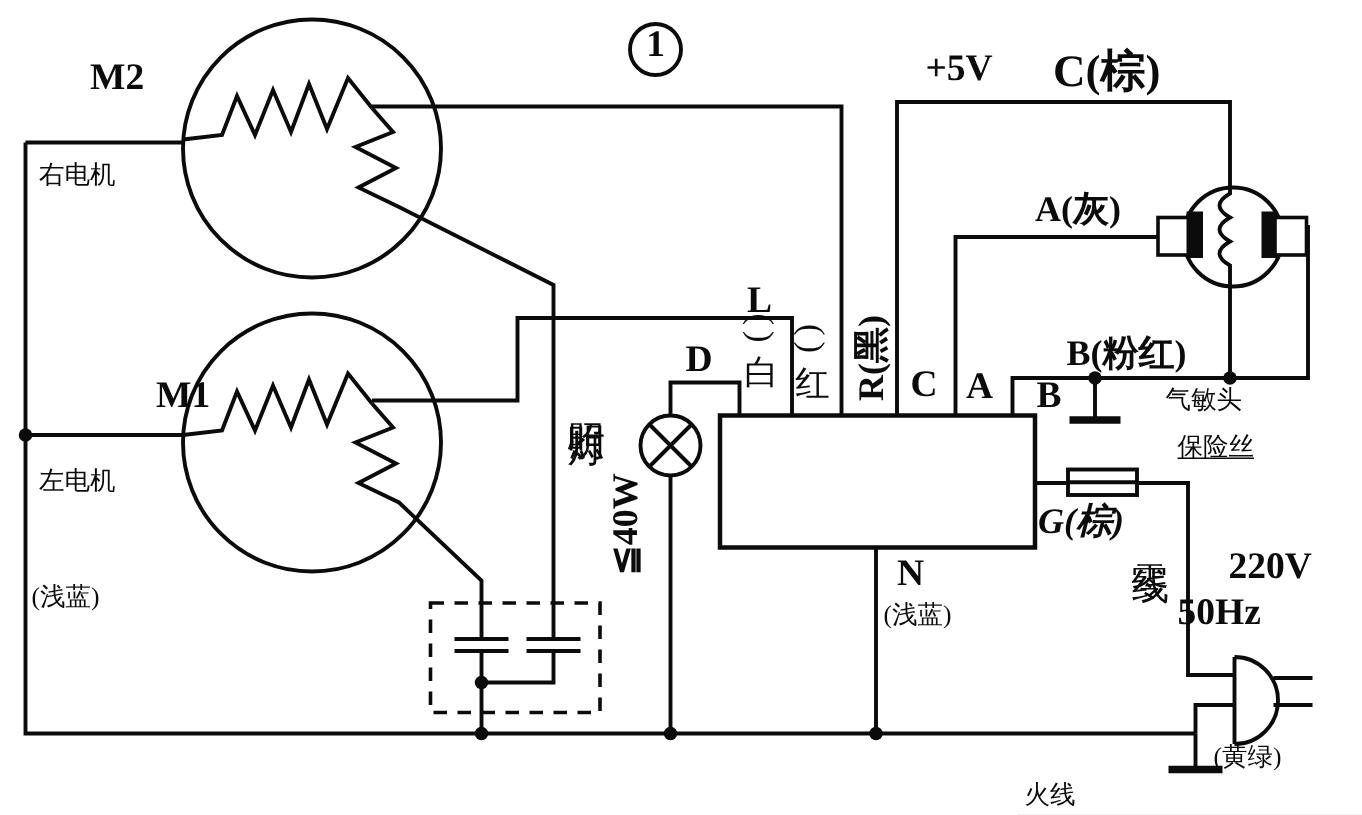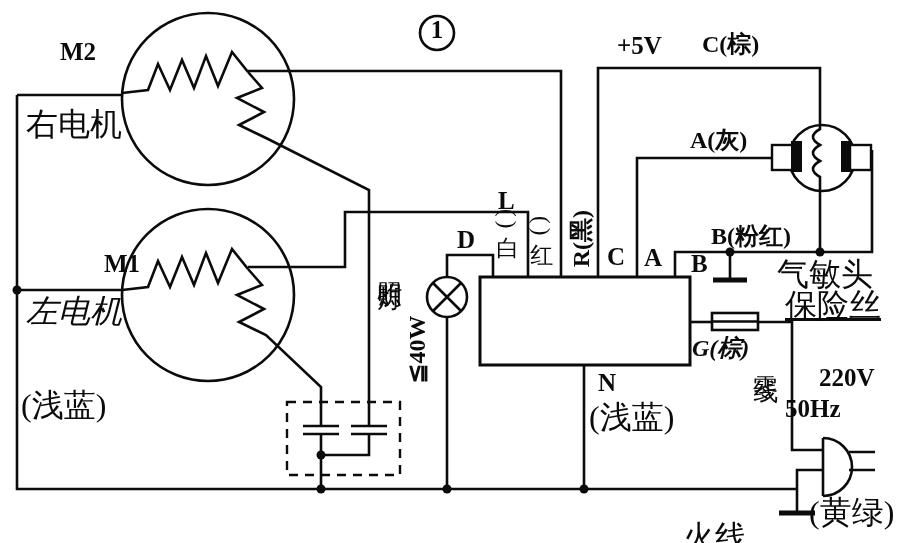--- a/index.html
+++ b/index.html
@@ -10,21 +10,21 @@
   }
   #wires{position:absolute;left:0;top:0;}
   #wires *{stroke:#0b0b0b;stroke-width:2.6;fill:none;}
   #wires .fillb{fill:#0b0b0b;stroke:none;}
   #wires .dot{fill:#0b0b0b;stroke:none;}
   #wires .whitebox{fill:#ffffff;stroke:#0b0b0b;stroke-width:2.4;}
   #wires .boxr{stroke-width:3;}
   #wires .thick{stroke-width:5;}
   #wires .dashr{stroke-dasharray:9 7;stroke-width:2.4;}
   .lbl{position:absolute;white-space:nowrap;line-height:1.05;}
-  .cjk{font-size:32px;}
+  .cjk{font-size:17px;}
   .lat{font-size:25px;font-weight:bold;}
   .mix{font-size:24px;font-weight:bold;}
   .vert{writing-mode:vertical-rl;text-orientation:mixed;letter-spacing:2px;}
   .rot{transform:rotate(-90deg);text-align:center;}
   .und{text-decoration:underline;text-underline-offset:2px;}
   .ctr{text-align:center;}
 </style>
 </head>
 <body>
 
@@ -123,35 +123,35 @@
       <circle class="dot" cx="730" cy="252" r="4.5"></circle>
       <circle class="dot" cx="820" cy="252" r="4.5"></circle>
     </g>
   </svg>
 
   <div class="lbl lat ctr" style="left:427px;top:17px;width:20px;">1</div>
 
   <div class="lbl lat" style="left:60px;top:39px;">M2</div>
   <div class="lbl cjk" style="left:26px;top:108px;">右电机</div>
   <div class="lbl lat" style="left:64px;top:251px;margin-left:40px;">M1</div>
-  <div class="lbl cjk" style="left:26px;top:295px;font-style:italic;">左电机</div>
+  <div class="lbl cjk" style="left:26px;top:312px;">左电机</div>
   <div class="lbl cjk" style="left:21px;top:389px;">(浅蓝)</div>
 
   <div class="lbl cjk vert" style="left:376px;top:262px;font-size:25px;">照明灯</div>
   <div class="lbl lat rot" style="left:376px;top:337px;width:84px;font-size:24px;">≦40W</div>
 
   <div class="lbl lat" style="left:457px;top:227px;">D</div>
   <div class="lbl lat" style="left:498px;top:188px;">L</div>
   <div class="lbl cjk vert" style="left:495px;top:209px;font-size:23px;">(白)</div>
   <div class="lbl cjk vert" style="left:529px;top:216px;font-size:23px;">(红)</div>
   <div class="lbl mix rot" style="left:541px;top:226px;width:82px;">R(黑)</div>
 
 
   <div class="lbl lat" style="left:617px;top:33px;">+5V</div>
-  <div class="lbl mix" style="left:702px;top:32px;font-size:24px;">C(棕)</div>
+  <div class="lbl mix" style="left:702px;top:32px;font-size:30px;">C(棕)</div>
 
   <div class="lbl lat" style="left:607px;top:244px;">C</div>
   <div class="lbl lat" style="left:644px;top:245px;">A</div>
   <div class="lbl lat" style="left:691px;top:251px;">B</div>
 
   <div class="lbl mix" style="left:690px;top:128px;">A(灰)</div>
   <div class="lbl mix" style="left:711px;top:224px;">B(粉红)</div>
   <div class="lbl cjk" style="left:777px;top:258px;">气敏头</div>
   <div class="lbl cjk und" style="left:761px;top:289px;margin-left:24px;">保险丝</div>
   <div class="lbl mix" style="left:692px;top:336px;font-style:italic;">G(棕)</div>

